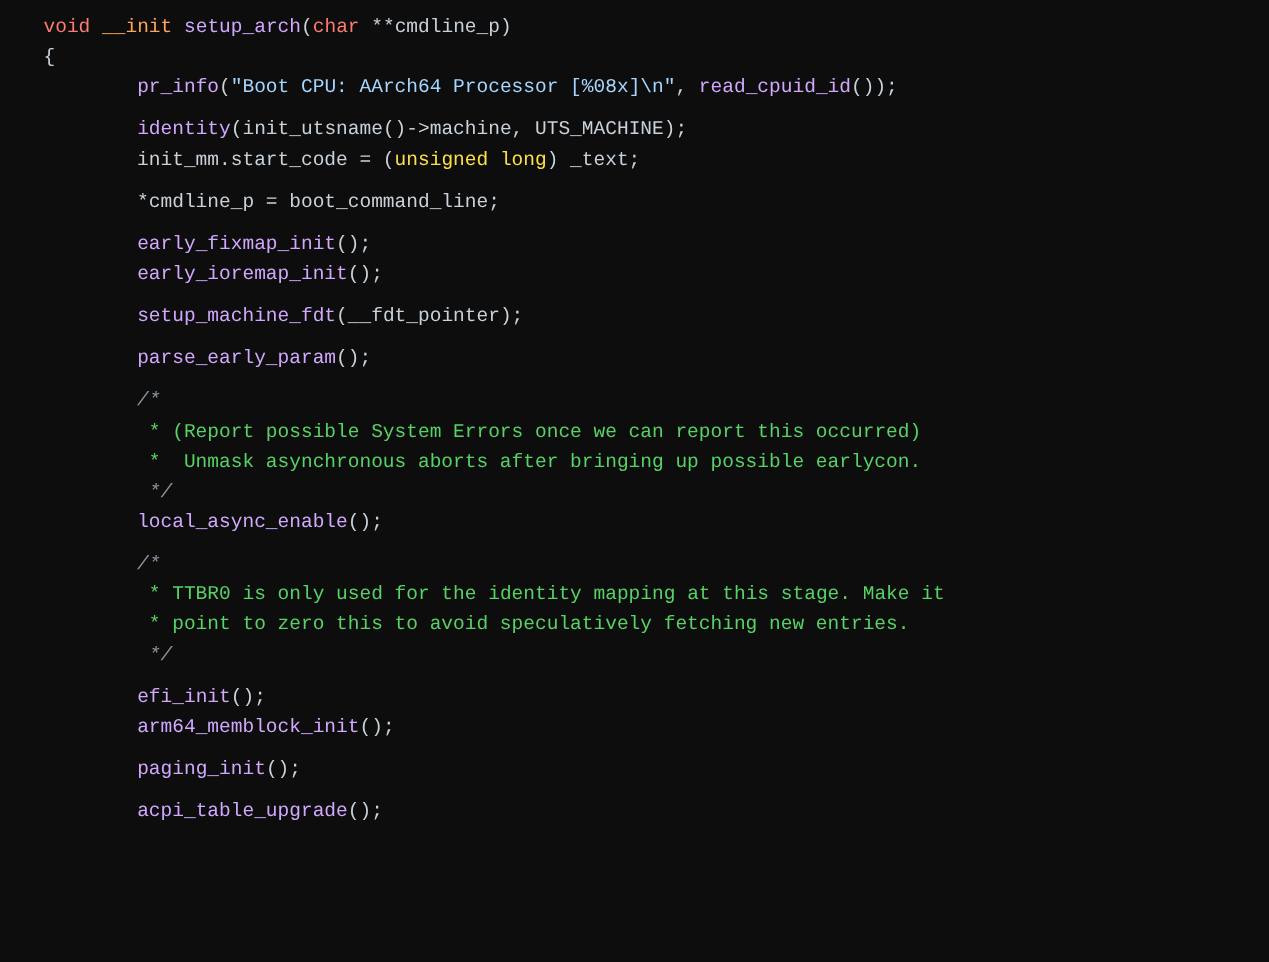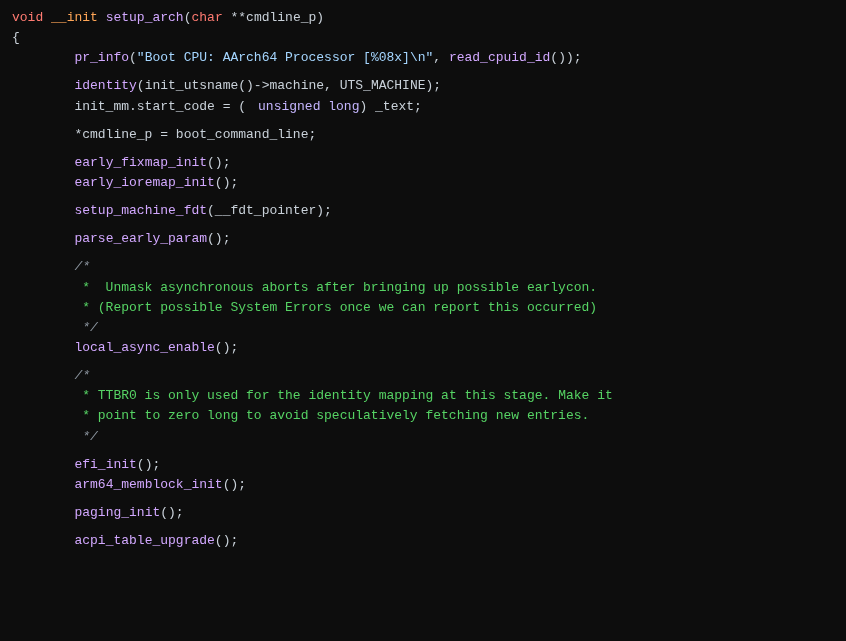--- a/index.html
+++ b/index.html
@@ -14,28 +14,28 @@
     }
     .code-container {
       background: #0d0d0d;
       width: 846px;
       min-height: 641px;
       padding: 8px 0;
       position: relative;
     }
     .code-line {
       display: block;
-      padding: 0 12px;
+      padding: 0 29px;
       line-height: 1.55;
       white-space: pre;
       color: #c9d1d9;
       position: relative;
     }
     .kw { color: #ff7b72; }
-    .type { color: #c4b5fd; margin-left: 12px; }
+    .type { color: #fde047; }
     .fn { color: #d2a8ff; }
     .str { color: #a5d6ff; }
     .comment { color: #8b949e; font-style: italic; }
     .comment-green { color: #56d364; }
     .macro { color: #ffa657; }
 
     
     .annotation-container {
       position: absolute;
       pointer-events: none;
@@ -73,30 +73,30 @@
 
   <span class="code-line">        <span class="fn">setup_machine_fdt</span>(__fdt_pointer);</span>
 
   <span class="empty-line"></span>
 
   <span class="code-line">        <span class="fn">parse_early_param</span>();</span>
 
   <span class="empty-line"></span>
 
   <span class="code-line"><span class="comment">        /*</span></span>
+  <span class="code-line"><span class="comment-green">         * (Report possible System Errors once we can report <span style="background:transparent">this</span> occurred)</span></span>
   <span class="code-line"><span class="comment-green">         *  Unmask asynchronous aborts after bringing up possible earlycon.</span></span>
-  <span class="code-line"><span class="comment-green">         * (Report possible System Errors once we can report <span style="background:transparent">this</span> occurred)</span></span>
   <span class="code-line"><span class="comment">         */</span></span>
   <span class="code-line">        <span class="fn">local_async_enable</span>();</span>
 
   <span class="empty-line"></span>
 
   <span class="code-line"><span class="comment">        /*</span></span>
   <span class="code-line"><span class="comment-green">         * TTBR0 is only used for the <span style="background:transparent">identity</span> mapping at <span style="background:transparent">this</span> stage. Make it</span></span>
-  <span class="code-line"><span class="comment-green">         * point to zero long to avoid speculatively fetching new entries.</span></span>
+  <span class="code-line"><span class="comment-green">         * point to zero this to avoid speculatively fetching new entries.</span></span>
   <span class="code-line"><span class="comment">         */</span></span>
 
   <span class="empty-line"></span>
 
   <span class="code-line">        <span class="fn">efi_init</span>();</span>
   <span class="code-line">        <span class="fn">arm64_memblock_init</span>();</span>
 
   <span class="empty-line"></span>
 
   <span class="code-line">        <span class="fn">paging_init</span>();</span>

